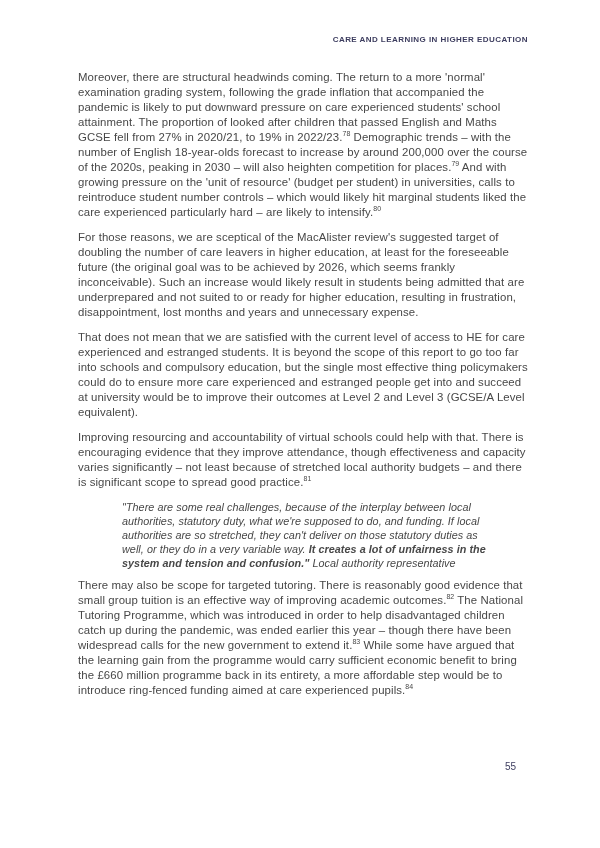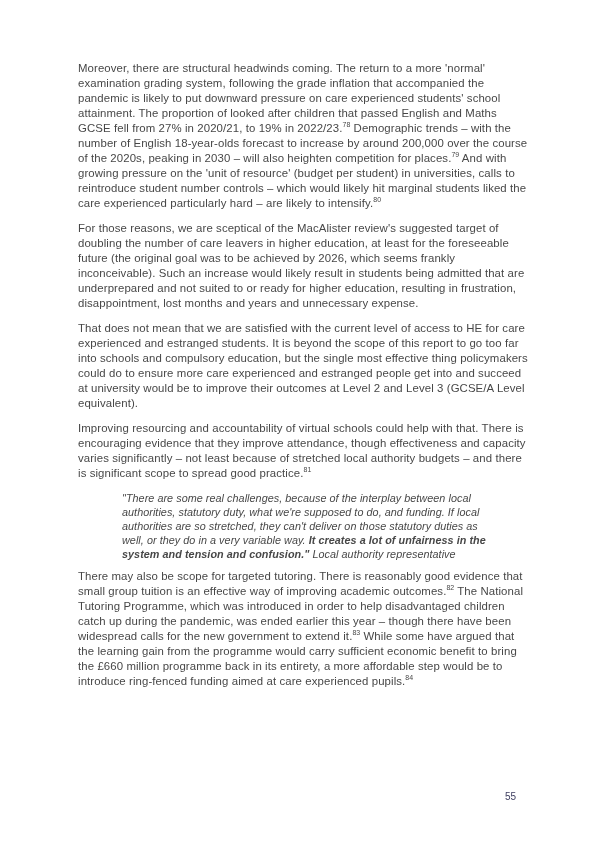--- a/index.html
+++ b/index.html
@@ -45,30 +45,31 @@
   }
   .bold { font-weight: bold; }
   sup.fnref {
     font-size: 7px;
     line-height: 0;
     vertical-align: super;
     letter-spacing: 0;
   }
   .page-number {
     position: absolute;
-    top: 791px;
+    top: 761px;
     right: 84px;
     font-size: 10px;
     color: #3d3d5f;
   }
 </style>
 </head>
 <body>
 
 <div class="page">
+  <div class="running-header">CARE AND LEARNING IN HIGHER EDUCATION</div>
 
   <div class="doc-body" id="doc-body">
       <p class="para"><span>Moreover, there are structural headwinds coming. The return to a more 'normal' examination grading system, following the grade inflation that accompanied the pandemic is likely to put downward pressure on care experienced students' school attainment. The proportion of looked after children that passed English and Maths GCSE fell from 27% in 2020/21, to 19% in 2022/23.</span><sup class="fnref">78</sup><span> Demographic trends – with the number of English 18-year-olds forecast to increase by around 200,000 over the course of the 2020s, peaking in 2030 – will also heighten competition for places.</span><sup class="fnref">79</sup><span> And with growing pressure on the 'unit of resource' (budget per student) in universities, calls to reintroduce student number controls – which would likely hit marginal students liked the care experienced particularly hard – are likely to intensify.</span><sup class="fnref">80</sup></p>
       <p class="para"><span>For those reasons, we are sceptical of the MacAlister review's suggested target of doubling the number of care leavers in higher education, at least for the foreseeable future (the original goal was to be achieved by 2026, which seems frankly inconceivable). Such an increase would likely result in students being admitted that are underprepared and not suited to or ready for higher education, resulting in frustration, disappointment, lost months and years and unnecessary expense.</span></p>
       <p class="para"><span>That does not mean that we are satisfied with the current level of access to HE for care experienced and estranged students. It is beyond the scope of this report to go too far into schools and compulsory education, but the single most effective thing policymakers could do to ensure more care experienced and estranged people get into and succeed at university would be to improve their outcomes at Level 2 and Level 3 (GCSE/A Level equivalent).</span></p>
       <p class="para"><span>Improving resourcing and accountability of virtual schools could help with that. There is encouraging evidence that they improve attendance, though effectiveness and capacity varies significantly – not least because of stretched local authority budgets – and there is significant scope to spread good practice.</span><sup class="fnref">81</sup></p>
       <p class="quote"><span>"There are some real challenges, because of the interplay between local authorities, statutory duty, what we're supposed to do, and funding. If local authorities are so stretched, they can't deliver on those statutory duties as well, or they do in a very variable way. </span><span class="bold">It creates a lot of unfairness in the system and tension and confusion."</span><span> Local authority representative</span></p>
       <p class="para"><span>There may also be scope for targeted tutoring. There is reasonably good evidence that small group tuition is an effective way of improving academic outcomes.</span><sup class="fnref">82</sup><span>  The National Tutoring Programme, which was introduced in order to help disadvantaged children catch up during the pandemic, was ended earlier this year – though there have been widespread calls for the new government to extend it.</span><sup class="fnref">83</sup><span> While some have argued that the learning gain from the programme would carry sufficient economic benefit to bring the £660 million programme back in its entirety, a more affordable step would be to introduce ring-fenced funding aimed at care experienced pupils.</span><sup class="fnref">84</sup></p>
     </div>
 

